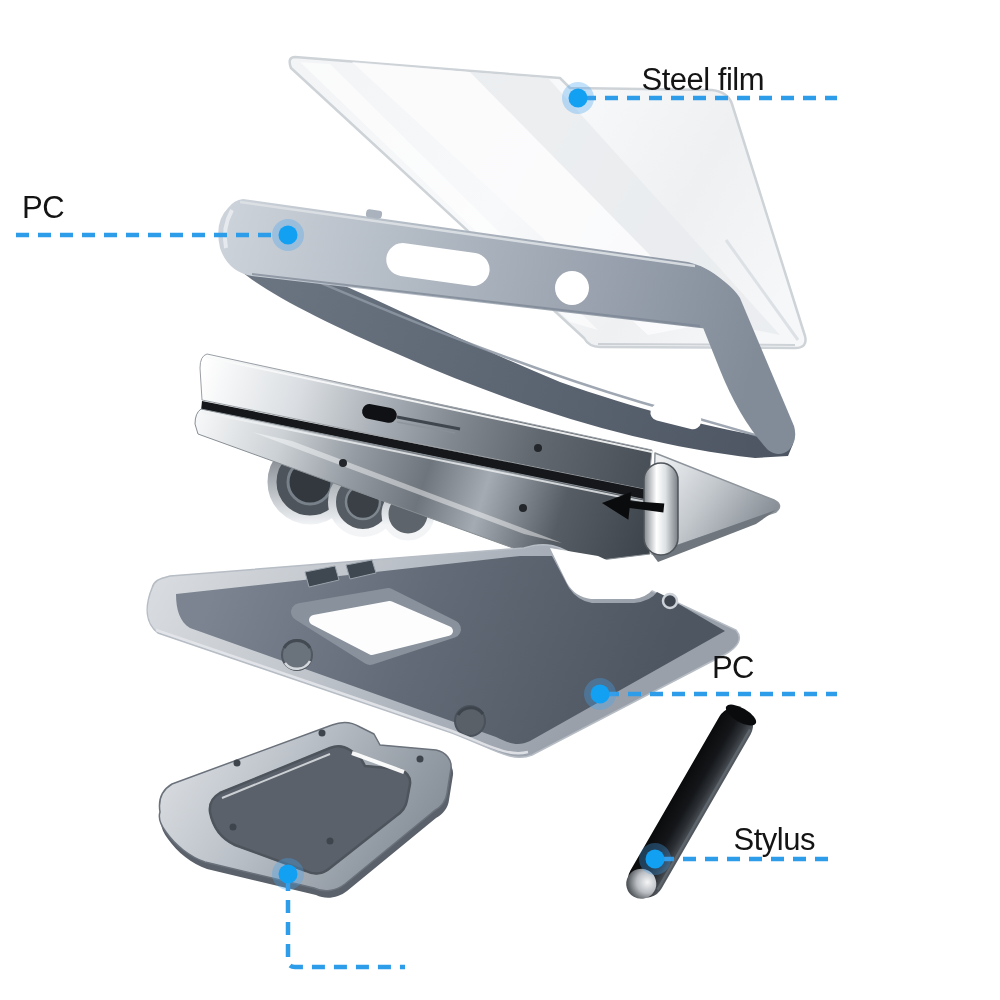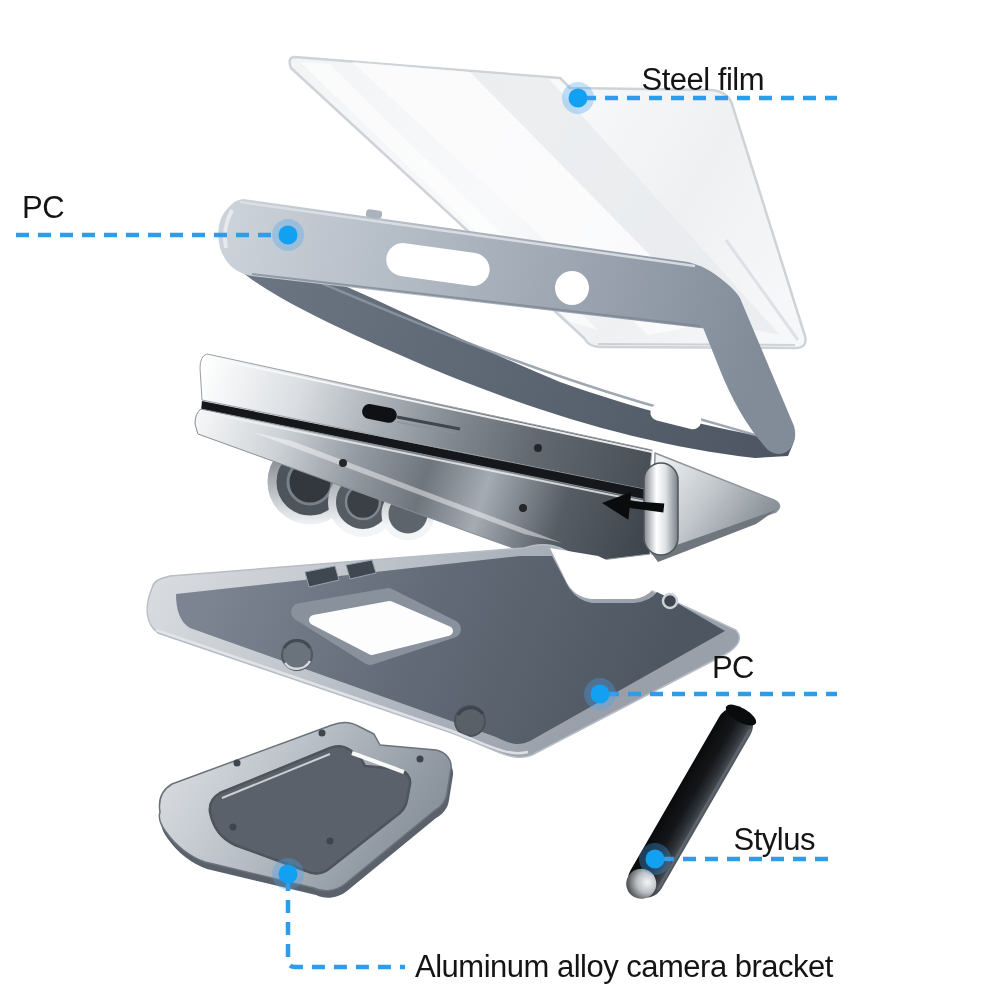--- a/index.html
+++ b/index.html
@@ -265,17 +265,14 @@
   </div>
 
   <div class="callout-label align-right" style="top:652px; right:83px;">
     <span>PC</span>
   </div>
 
   <div class="callout-label align-right" style="top:816px; right:22px;margin-top:8px;">
     <span>Stylus</span>
   </div>
 
-  <div class="callout-label" style="top:951px; left:415px;">
-    <span>Aluminum alloy camera bracket</span>
-  </div>
 
 </div>
 
 </body></html>

